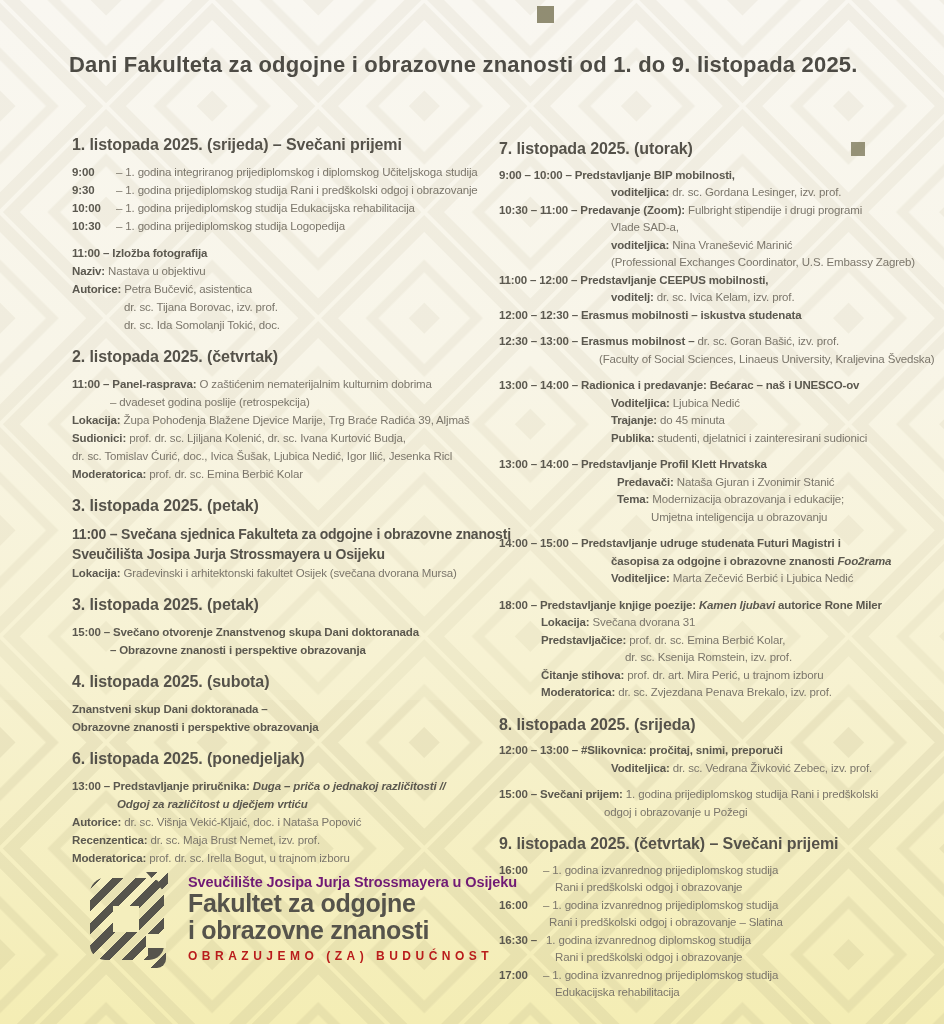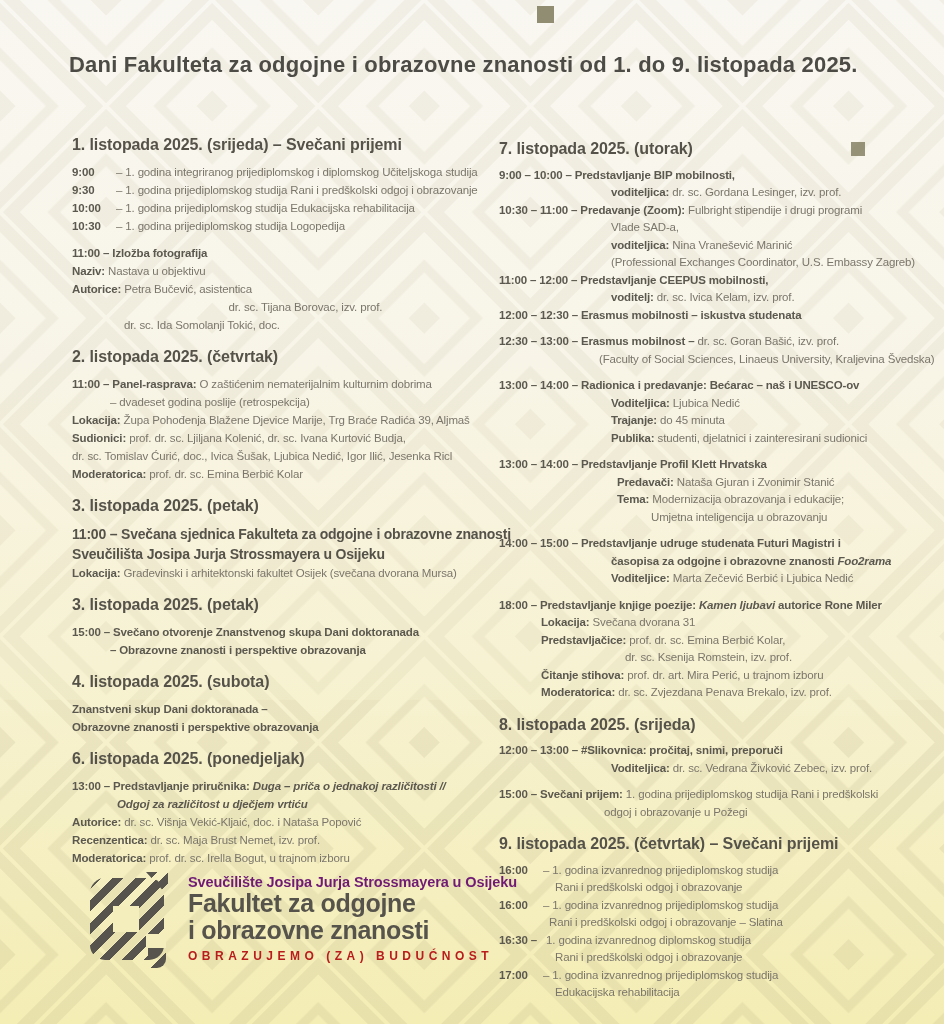--- a/index.html
+++ b/index.html
@@ -82,21 +82,21 @@
       <div class="block">
         <div class="line"><span class="s-t">9:00</span><span>– 1. godina integriranog prijediplomskog i diplomskog Učiteljskoga studija</span></div>
         <div class="line"><span class="s-t">9:30</span><span>– 1. godina prijediplomskog studija Rani i predškolski odgoj i obrazovanje</span></div>
         <div class="line"><span class="s-t">10:00</span><span>– 1. godina prijediplomskog studija Edukacijska rehabilitacija</span></div>
         <div class="line"><span class="s-t">10:30</span><span>– 1. godina prijediplomskog studija Logopedija</span></div>
       </div>
       <div class="block">
         <div class="line"><span class="s-b">11:00 – Izložba fotografija</span></div>
         <div class="line"><span class="s-b">Naziv:</span><span> Nastava u objektivu</span></div>
         <div class="line"><span class="s-b">Autorice:</span><span> Petra Bučević, asistentica</span></div>
-        <div class="line" style="padding-left: 52px; text-align: center;"><span>dr. sc. Tijana Borovac, izv. prof.</span></div>
+        <div class="line" style="padding-left: 52px;"><span>dr. sc. Tijana Borovac, izv. prof.</span></div>
         <div class="line" style="padding-left: 52px;"><span>dr. sc. Ida Somolanji Tokić, doc.</span></div>
       </div>
       <div class="sec-heading">2. listopada 2025. (četvrtak)</div>
       <div class="block">
         <div class="line"><span class="s-b">11:00 – Panel-rasprava:</span><span> O zaštićenim nematerijalnim kulturnim dobrima</span></div>
         <div class="line" style="padding-left: 38px;"><span>– dvadeset godina poslije (retrospekcija)</span></div>
         <div class="line"><span class="s-b">Lokacija:</span><span> Župa Pohođenja Blažene Djevice Marije, Trg Braće Radića 39, Aljmaš</span></div>
         <div class="line"><span class="s-b">Sudionici:</span><span> prof. dr. sc. Ljiljana Kolenić, dr. sc. Ivana Kurtović Budja,</span></div>
         <div class="line"><span>dr. sc. Tomislav Ćurić, doc., Ivica Šušak, Ljubica Nedić, Igor Ilić, Jesenka Ricl</span></div>
         <div class="line"><span class="s-b">Moderatorica:</span><span> prof. dr. sc. Emina Berbić Kolar</span></div>

